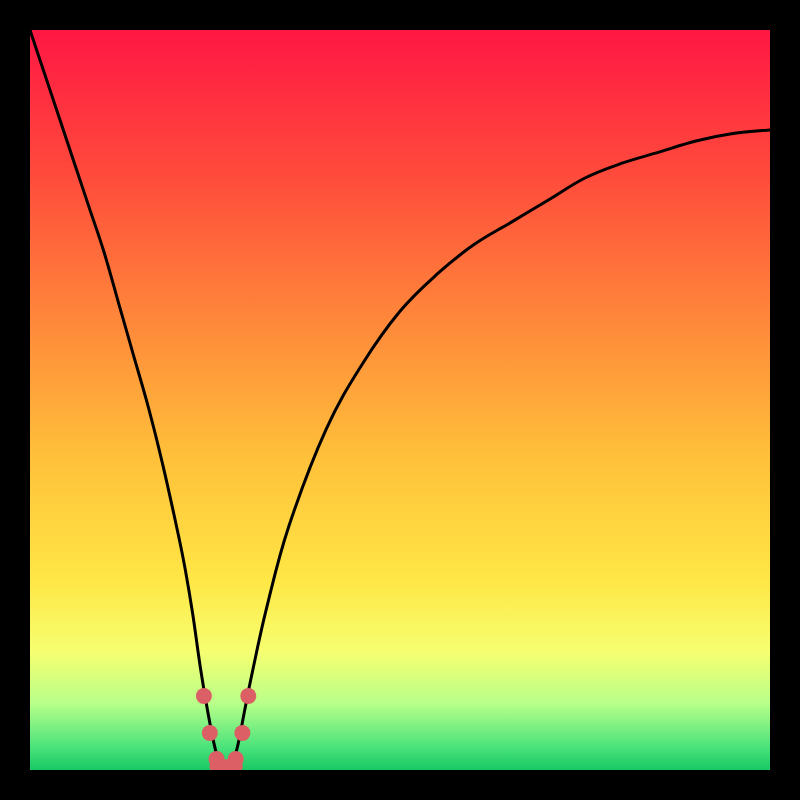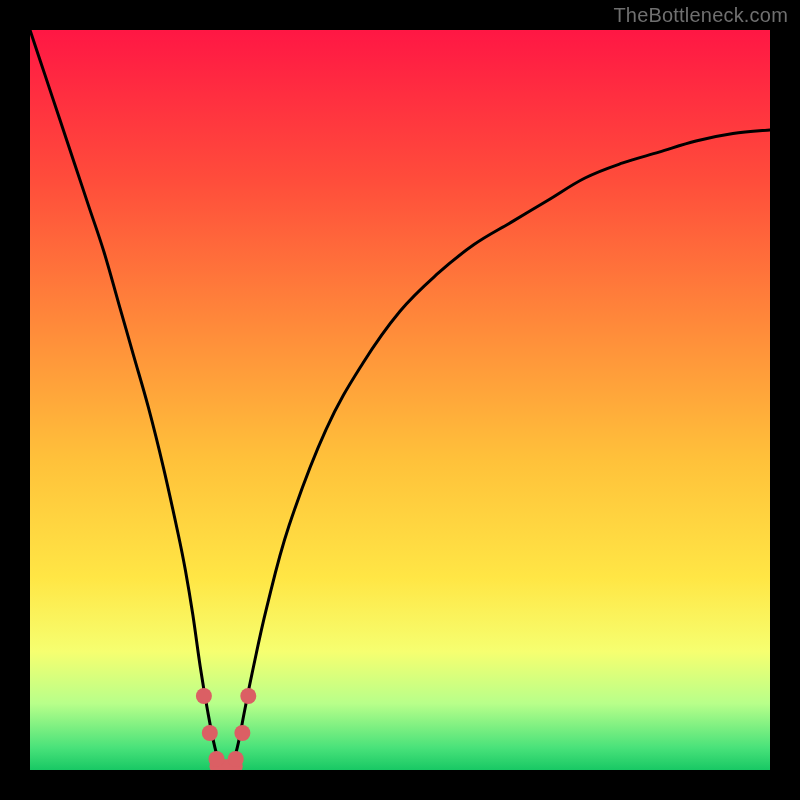--- a/index.html
+++ b/index.html
@@ -34,21 +34,20 @@
     font-size: 20px;
     font-weight: 500;
     letter-spacing: 0.2px;
   }
 </style>
 </head>
 <body>
 
 <div class="frame">
 
-  <div class="watermark">TheBottleneck.com</div>
 
   <div class="plot-area">
     <svg width="740" height="740" viewBox="0 0 740 740" preserveAspectRatio="none">
       <defs>
         <linearGradient id="bg-grad" x1="0" y1="0" x2="0" y2="1">
             <stop offset="0.0%" stop-color="#ff1744"></stop>
             <stop offset="20.0%" stop-color="#ff4c3b"></stop>
             <stop offset="40.0%" stop-color="#ff8a3a"></stop>
             <stop offset="58.0%" stop-color="#ffc13a"></stop>
             <stop offset="74.0%" stop-color="#ffe645"></stop>

